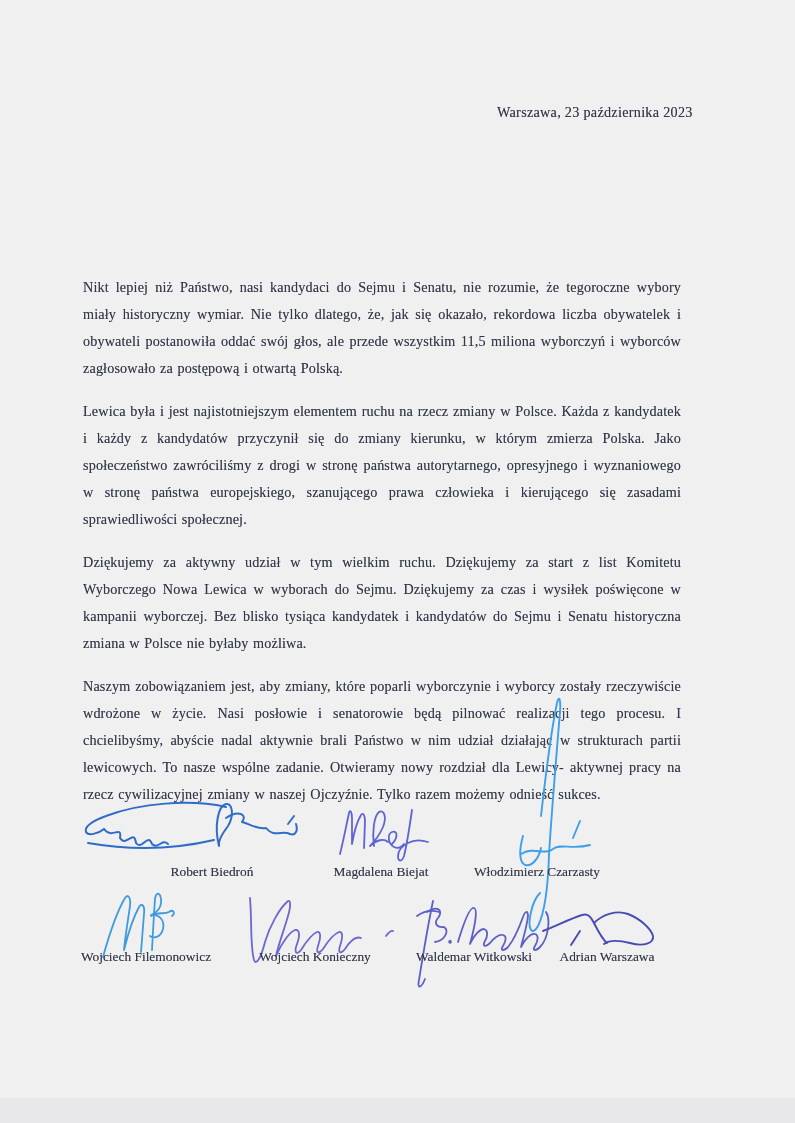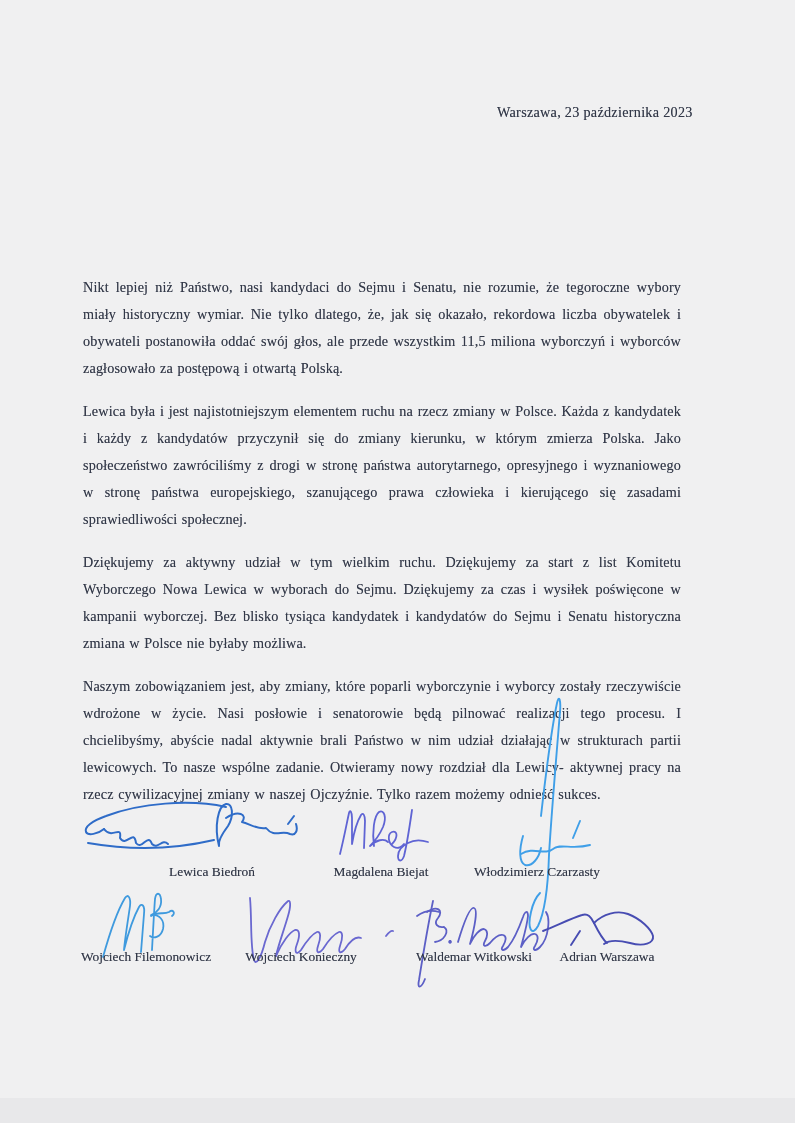--- a/index.html
+++ b/index.html
@@ -128,22 +128,22 @@
       <path d="M458 942 C 464 922 470 907 474 908 C 478 909 475 926 470 944 C 474 935 480 929 484 929 C 488 930 488 936 485 941 C 482 946 485 948 490 943 C 494 938 499 934 503 935 C 507 936 506 941 503 946 C 500 950 503 952 508 947 C 513 941 519 928 523 917 C 525 911 528 910 528 916 C 527 926 523 939 521 947 C 525 939 531 933 535 934 C 539 935 538 941 535 946 C 532 950 535 952 540 947 C 544 943 547 936 548 928 C 549 921 548 915 546 912"></path>
     </g>
 
     <g stroke-width="1.9" stroke="#474cb2">
       <path d="M543 931 C 558 925 572 918 582 915 C 588 913 591 917 594 923 C 598 931 602 939 607 943"></path>
       <path d="M580 931 L 571 945"></path>
       <path d="M594 923 C 603 914 617 910 628 914 C 641 919 651 929 653 936 C 654 943 644 947 630 943 C 618 940 609 940 604 944"></path>
     </g>
   </svg>
 
-  <div class="sig-name" style="left:112px; top:864px;">Lewica Biedroń</div>
+  <div class="sig-name" style="left:112px; top:864px;">Robert Biedroń</div>
   <div class="sig-name" style="left:281px; top:864px;">Magdalena Biejat</div>
   <div class="sig-name" style="left:437px; top:864px;">Włodzimierz Czarzasty</div>
 
   <div class="sig-name" style="left:46px; top:949px;">Wojciech Filemonowicz</div>
-  <div class="sig-name" style="left:201px; top:949px;text-align:center;">Wojciech Konieczny</div>
+  <div class="sig-name" style="left:215px; top:949px;text-align:center;">Wojciech Konieczny</div>
   <div class="sig-name" style="left:374px; top:949px;">Waldemar Witkowski</div>
   <div class="sig-name" style="left:507px; top:949px;">Adrian Warszawa</div>
 
 </div>
 
 </body></html>

